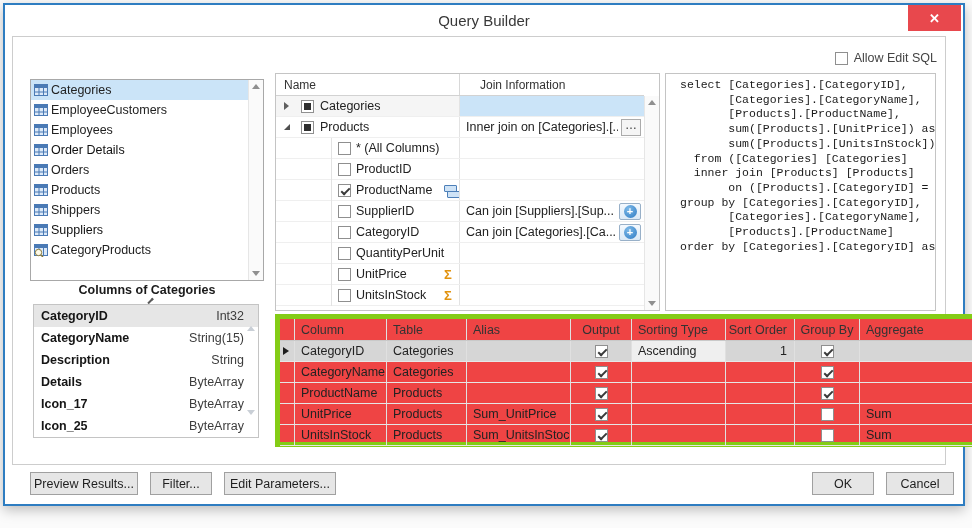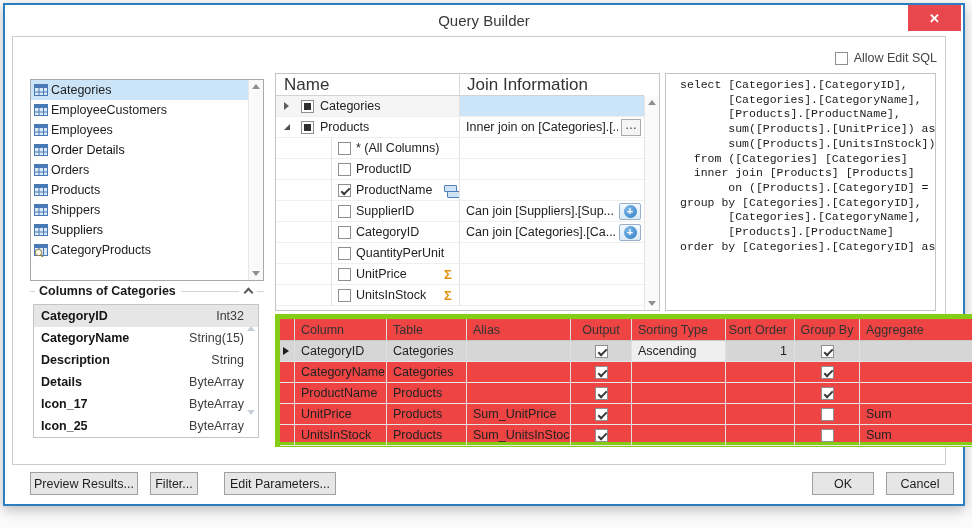--- a/index.html
+++ b/index.html
@@ -33,38 +33,38 @@
   .allow-sql { position:absolute; top:46px; right:26px; display:flex; align-items:center; gap:6px; font-size:12.5px; color:#444; cursor:pointer; }
 
   
   .tables-list { position:absolute; left:25px; top:74px; width:234px; height:202px; border:1px solid #a8a8a8; background:#fff; overflow:hidden; }
   .litem { height:20px; display:flex; align-items:center; padding-left:3px; font-size:12.5px; width:calc(100% - 15px); cursor:pointer; }
   .litem.sel { background:#cbe4f8; }
   .litem.bold .llabel { font-weight:normal; color:#111; }
   .tbl-ico { width:15px; height:13px; margin-right:2px; flex:none; position:relative; }
 
   
-  .colgroup-head { position:absolute; left:25px; top:278px; width:234px; height:16px; display:flex; align-items:center; }
+  .colgroup-head { position:absolute; left:25px; top:278px; width:234px; height:16px; display:flex; align-items:center;flex-direction:column; }
   .gline { height:1px; background:#d4d4d4; }
   .gl-a { width:5px; margin-right:4px; } .gl-b { flex:1; margin-left:5px; } .gl-c { width:7px; margin-left:5px; }
   .colgroup-title { font-size:12.5px; font-weight:bold; color:#1a1a1a; }
   .gchev { width:7px; height:7px; border-top:2px solid #5a5a5a; border-right:2px solid #5a5a5a; transform:rotate(-45deg); margin:3px 0 0 6px; cursor:pointer; }
 
   .cols-grid { position:absolute; left:28px; top:299px; width:226px; height:134px; border:1px solid #c4c4c4; background:#fff; }
   .crow { height:22px; display:flex; align-items:center; padding:0 14px 0 7px; font-size:12.5px; }
   .crow.sel { background:#e6e6e6; }
   .cname { font-weight:bold; color:#151515; }
   .ctype { margin-left:auto; color:#3c3c3c; }
   .cols-grid .corner-arrow { position:absolute; right:3px; }
 
   
   .fields-panel { position:absolute; left:270px; top:68px; width:385px; height:238px; border:1px solid #c4c4c4; background:#fff; }
-  .fhead { height:22px; display:flex; border-bottom:1px solid #d2d2d2; font-size:17px; color:#333; width:calc(100% - 15px); }
+  .fhead { height:22px; display:flex; border-bottom:1px solid #d2d2d2; font-size:12px; color:#333; width:calc(100% - 15px); }
   .fhead .hn { width:183px; display:flex; align-items:center; padding-left:8px; }
-  .fhead .hj { flex:1; display:flex; align-items:center; padding-left:7px; border-left:1px solid #d8d8d8;text-align:right; }
+  .fhead .hj { flex:1; display:flex; align-items:center; padding-left:20px; border-left:1px solid #d8d8d8;text-align:right; }
   .trow { height:21px; display:flex; border-bottom:1px solid #efefef; width:calc(100% - 15px); }
   .tname { width:183px; position:relative; display:flex; align-items:center; }
   .tjoin { flex:1; border-left:1px solid #e3e3e3; position:relative; display:flex; align-items:center; padding-left:6px; overflow:hidden; }
   .row-cat .tname { background:#f5f5f5; }
   .row-cat .tjoin { background:#cbe4f8; }
   .exp { position:absolute; left:8px; }
   .exp.collapsed { width:0;height:0;border-top:4px solid transparent;border-bottom:4px solid transparent;border-left:5px solid #5f5f5f; }
   .exp.expanded { width:0;height:0;border-left:6px solid transparent;border-bottom:6px solid #4f4f4f; }
   .tname .cb { position:absolute; left:25px; }
   .tlabel { position:absolute; left:44px; font-size:12.5px; white-space:nowrap; }
@@ -99,21 +99,21 @@
   .c-out { width:61px; justify-content:center; padding-left:0; }
   .c-sort { width:94px; } .c-ord { width:69px; justify-content:flex-end; padding-right:7px; }
   .c-grp { width:65px; justify-content:center; padding-left:0; }
   .c-agg { flex:1; }
   .row-arrow { width:0; height:0; border-top:4px solid transparent; border-bottom:4px solid transparent; border-left:6px solid #1e1e1e; }
 
   
   .btn { position:absolute; top:467px; height:23px; background:#e6e6e6; border:1px solid #a0a0a0; font-size:12.5px; color:#1f1f1f;
          display:flex; align-items:center; justify-content:center; cursor:pointer; font-family:"Liberation Sans",sans-serif; }
   .btn-preview { left:25px;  width:108px; }
-  .btn-filter  { left:145px; width:48px; }
+  .btn-filter  { left:145px; width:62px; }
   .btn-params  { left:219px; width:112px; }
   .btn-ok      { left:807px; width:62px; }
   .btn-cancel  { left:881px; width:68px; }
 </style>
 </head>
 <body>
 
 <div class="window">
 
   <span class="title">Query Builder</span>

